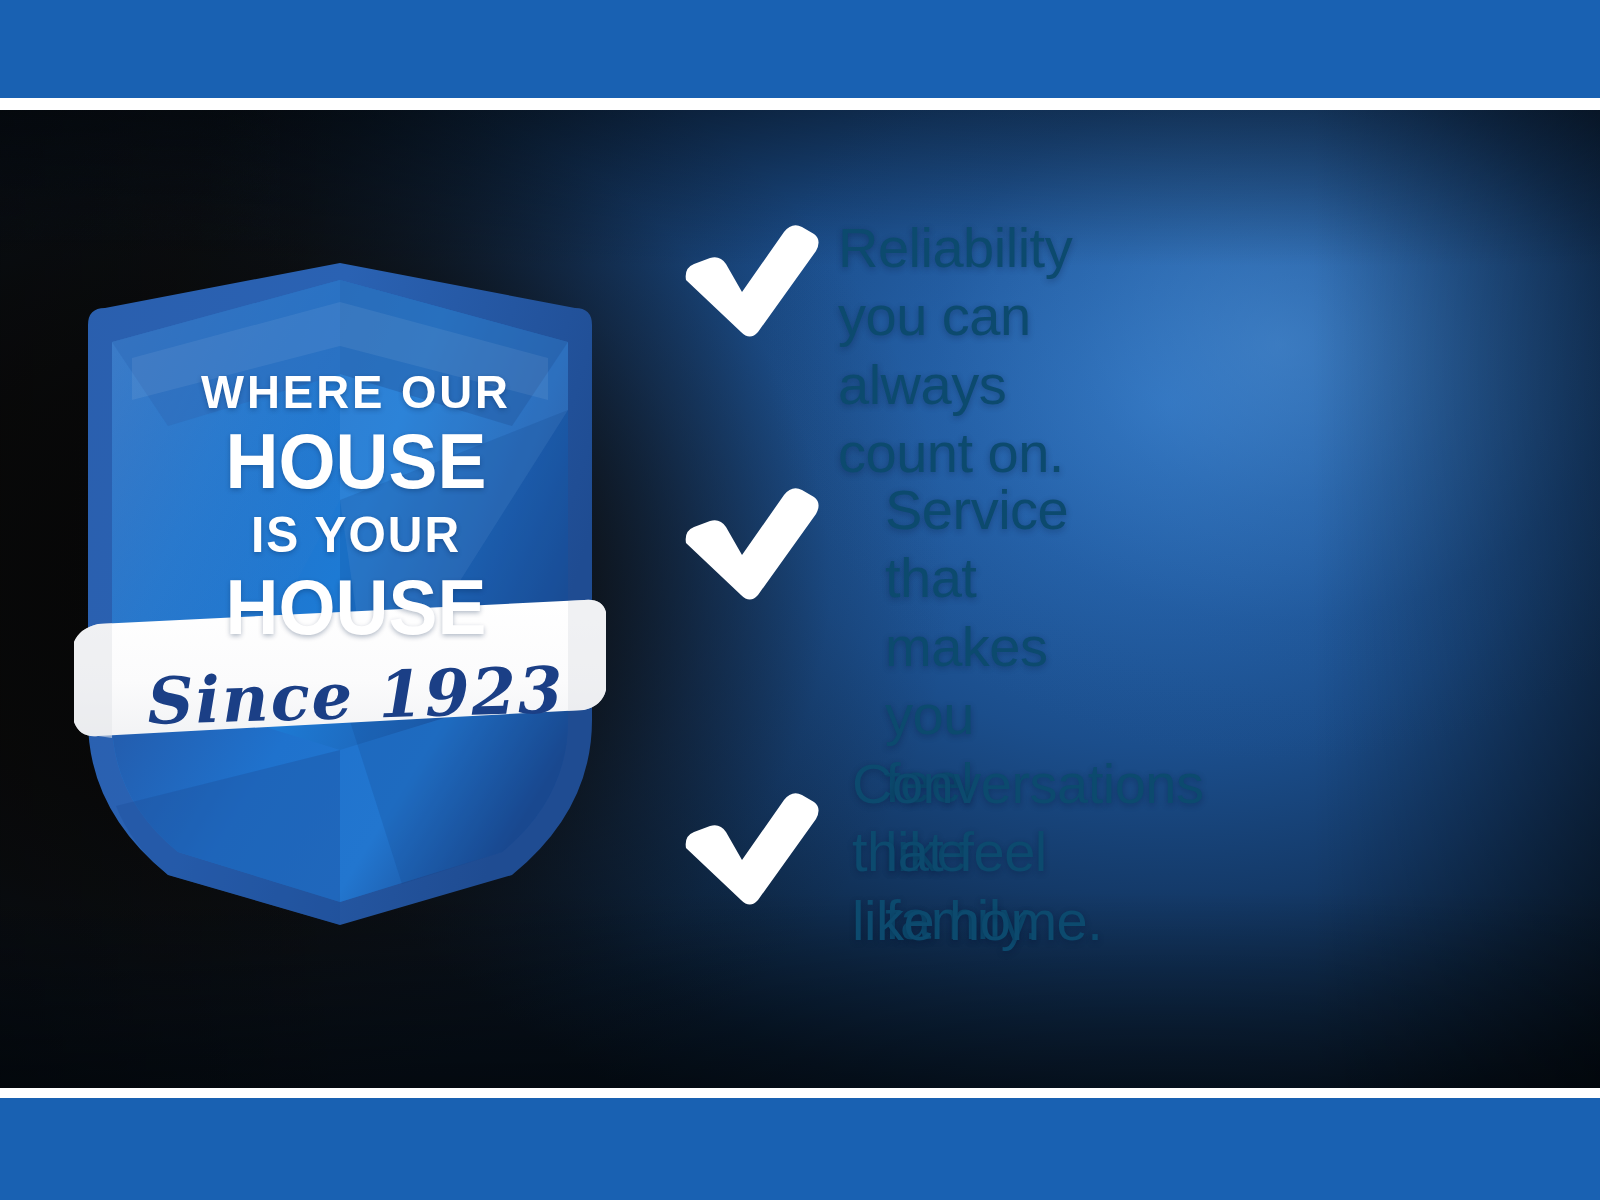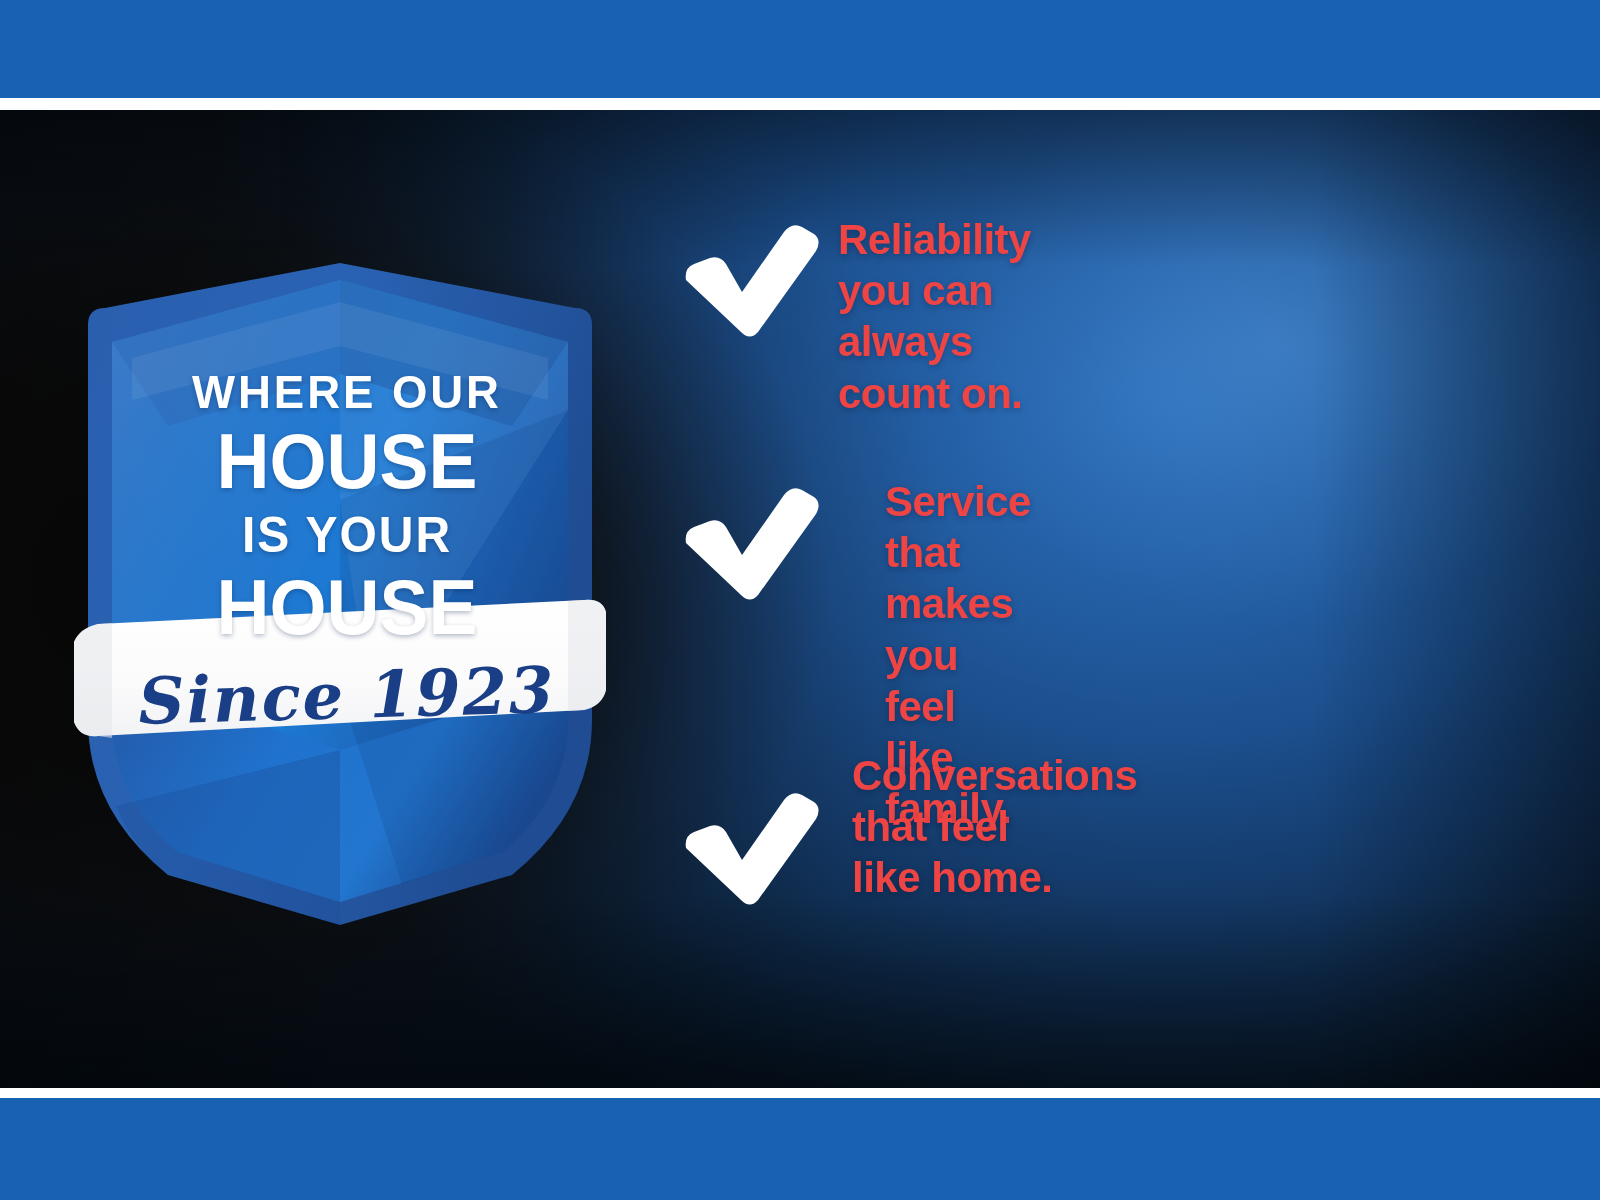--- a/index.html
+++ b/index.html
@@ -69,21 +69,21 @@
   
   #logo {
     position:absolute;
     left:72px; top:250px;
     width:536px; height:700px;
   }
   #logo svg { display:block; width:100%; height:100%; overflow:visible; }
 
   .sh-text {
     position:absolute;
-    left:7px; top:0; width:536px; height:700px;
+    left:16px; top:0; width:536px; height:700px;
     pointer-events:none;
   }
   .sh-line {
     position:absolute; width:100%;
     text-align:center;
     color:#ffffff;
     font-family:"Liberation Sans", sans-serif;
     font-weight:bold;
     letter-spacing:0.5px;
     line-height:1;
@@ -117,24 +117,24 @@
   .bullet { position:absolute; }
 
   .check {
     position:absolute;
     width:140px; height:116px;
   }
   .check svg { display:block; width:100%; height:100%; }
 
   .btext {
     position:absolute;
-    color:#ef4444;
+    color:#0c4a6e;
     font-family:"Liberation Sans", sans-serif;
-    font-weight:bold;
-    font-size:42px;
+    font-weight:normal;
+    font-size:56px;
     line-height:1.22;
     letter-spacing:-0.5px;
     white-space:pre-line;
     text-shadow:0 2px 6px rgba(0,18,45,0.30);
   }
 
   
   #b1 .check { left:680px; top:112px; }
   #b1 .btext { left:838px; top:104px; }
   

